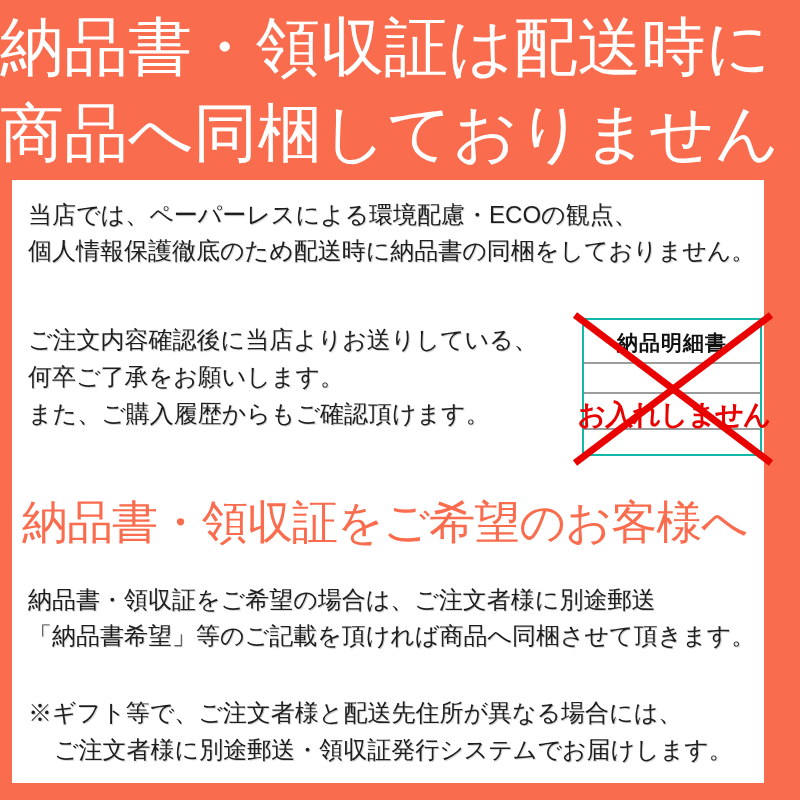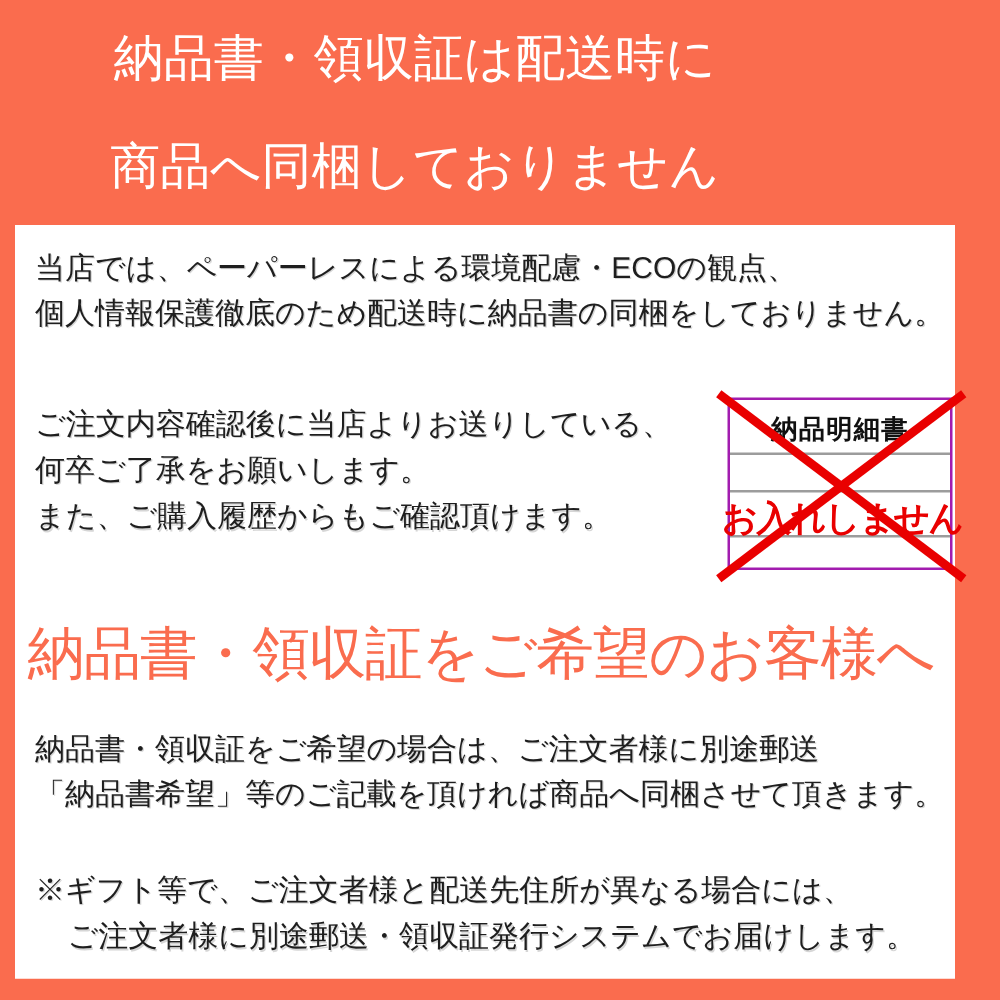--- a/index.html
+++ b/index.html
@@ -15,21 +15,21 @@
     width:800px;height:800px;
     background:var(--coral);
     overflow:hidden;
     font-family:"Liberation Sans",sans-serif;
   }
   
   .banner{
     position:absolute;left:0;top:0;width:664px;height:180px;
     display:flex;flex-direction:column;justify-content:center;
     text-align:center;color:#fff;
-    font-size:40px;line-height:86px;white-space:nowrap;
+    font-size:64px;line-height:86px;white-space:nowrap;
   }
   
   .content{
     position:absolute;left:12px;top:180px;width:752px;height:603px;
     background:#fff;
   }
   .para{
     position:absolute;
     font-size:24px;line-height:36px;color:var(--text);
     white-space:nowrap;
@@ -41,21 +41,21 @@
   .p4{left:16px;top:514px;line-height:37px;}
   .p4 .indent{padding-left:26px;}
   .heading{
     position:absolute;left:10px;top:314px;
     font-size:46px;line-height:56px;letter-spacing:-1px;
     color:var(--coral);white-space:nowrap;
   }
   
   .doc{
     position:absolute;left:570px;top:138px;width:180px;height:138px;
-    background:#fff;border:2px solid #a21caf;box-sizing:border-box;
+    background:#fff;border:2px solid #14b8a6;box-sizing:border-box;
   }
   .doc-title{
     margin-top:9px;text-align:center;
     font-size:21px;font-weight:bold;color:#111;
     letter-spacing:1px;
   }
   .doc-line{position:absolute;left:0;right:0;height:2px;background:var(--doc_gray);}
   .doc-line.l1{top:42px;}
   .doc-line.l2{top:72px;}
   .doc-line.l3{top:108px;}

